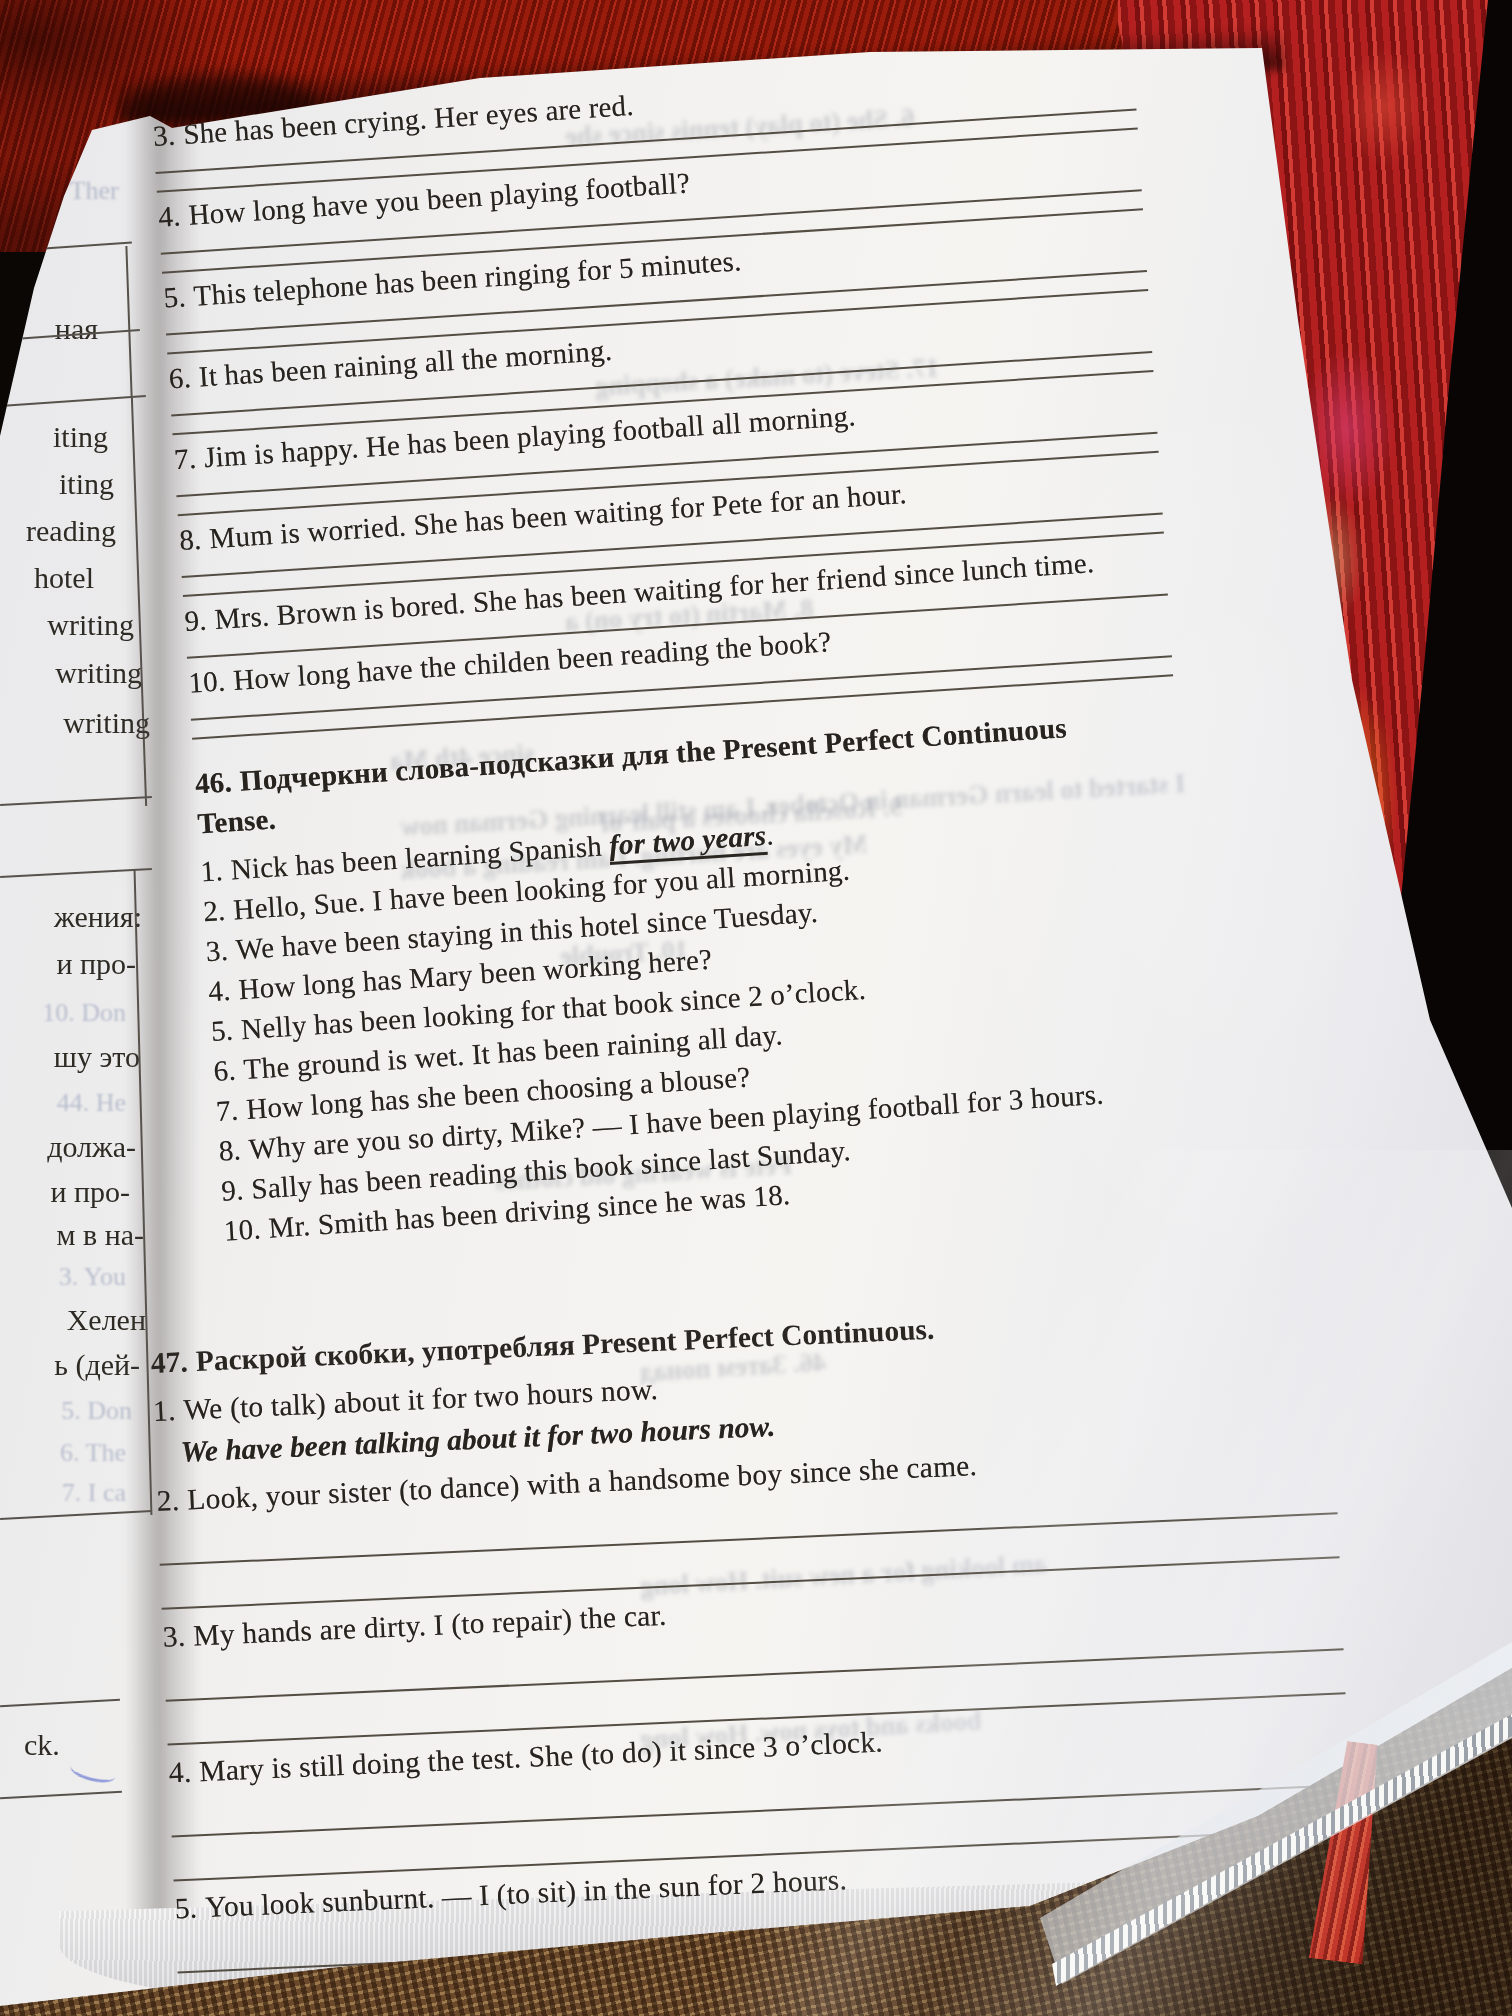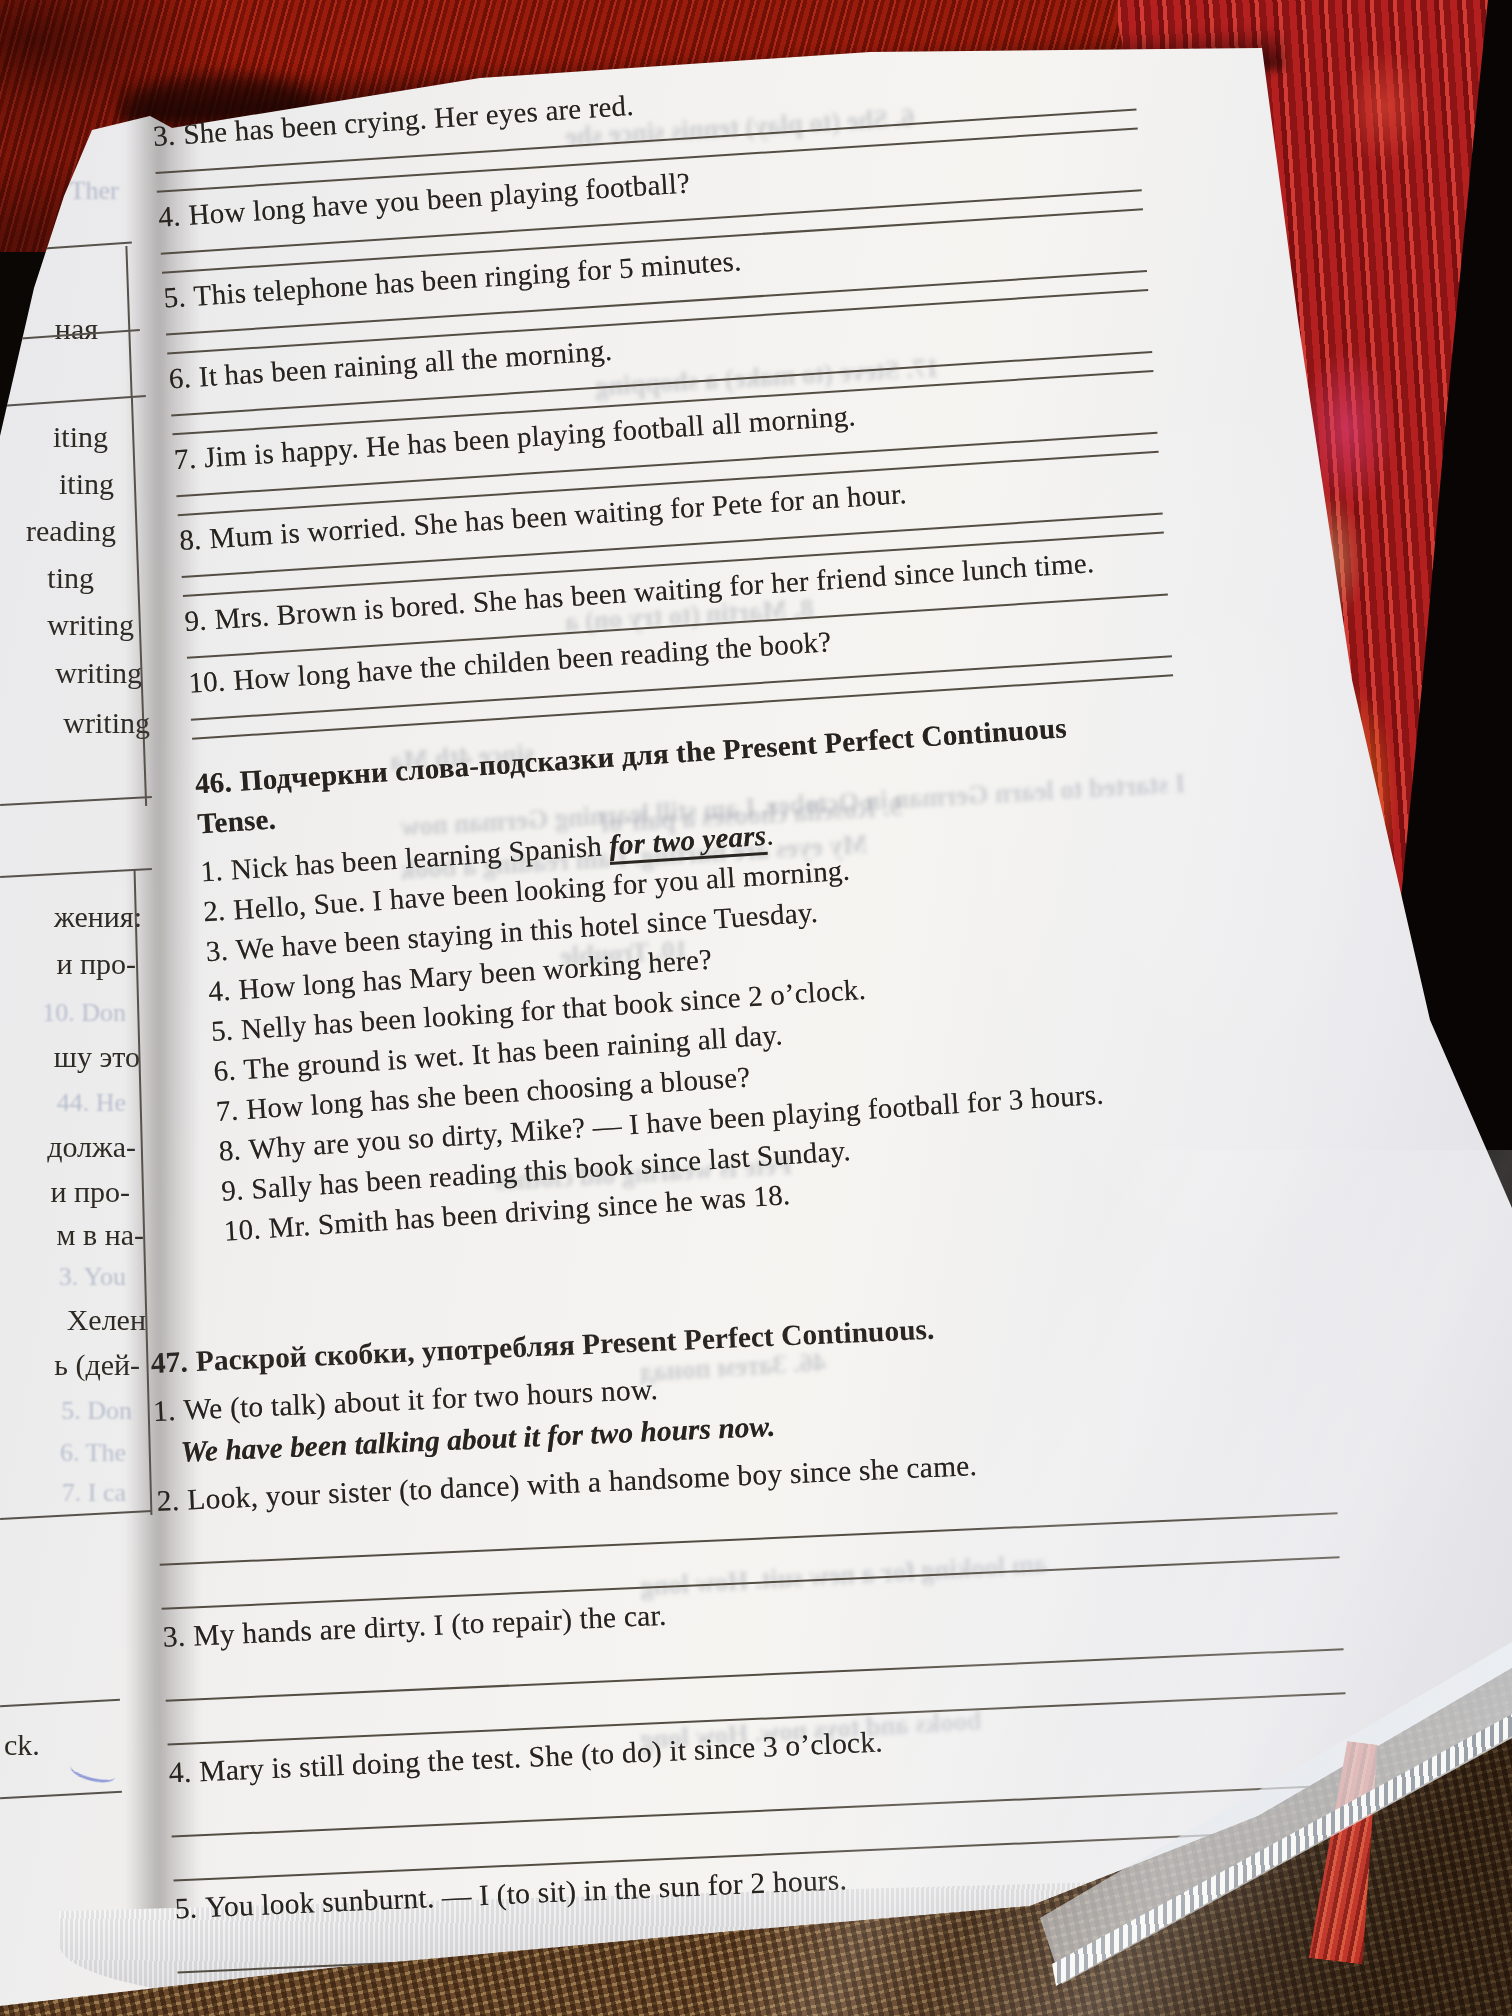--- a/index.html
+++ b/index.html
@@ -122,21 +122,21 @@
       <span class="ls-ghost" style="left:44px;top:176px">8. Ther</span>
       <div class="lh" style="left:0;top:246px;width:132px;transform:rotate(-4deg)"></div>
       <div class="lv" style="left:128px;top:246px;height:150px;transform:skewX(2deg)"></div>
       <span class="ls" style="right:58px;top:312px">ная</span>
       <div class="lh" style="left:0;top:334px;width:140px;transform:rotate(-4deg)"></div>
       <div class="lh" style="left:0;top:400px;width:146px;transform:rotate(-4deg)"></div>
       <div class="lv" style="left:138px;top:396px;height:410px;transform:skewX(2deg)"></div>
       <span class="ls" style="right:48px;top:420px">iting</span>
       <span class="ls" style="right:42px;top:467px">iting</span>
       <span class="ls" style="right:40px;top:514px">reading</span>
-      <span class="ls" style="right:62px;top:561px">ting</span>
+      <span class="ls" style="right:62px;top:561px">hotel</span>
       <span class="ls" style="right:22px;top:608px">writing</span>
       <span class="ls" style="right:14px;top:656px">writing</span>
       <span class="ls" style="right:6px;top:706px">writing</span>
       <div class="lh" style="left:0;top:800px;width:152px;transform:rotate(-3deg)"></div>
 
       <div class="lh" style="left:0;top:872px;width:152px;transform:rotate(-3deg)"></div>
       <div class="lv" style="left:142px;top:870px;height:645px;transform:skewX(1.5deg)"></div>
       <span class="ls" style="right:14px;top:900px">жения:</span>
       <span class="ls" style="right:20px;top:947px">и про-</span>
       <span class="ls-ghost" style="right:30px;top:998px">10. Don</span>
@@ -147,21 +147,21 @@
       <span class="ls" style="right:12px;top:1218px">м в на-</span>
       <span class="ls-ghost" style="right:30px;top:1262px">3. You</span>
       <span class="ls" style="right:10px;top:1303px">Хелен</span>
       <span class="ls" style="right:16px;top:1348px">ь (дей-</span>
       <span class="ls-ghost" style="right:24px;top:1396px">5. Don</span>
       <span class="ls-ghost" style="right:30px;top:1438px">6. The</span>
       <span class="ls-ghost" style="right:30px;top:1478px">7. I ca</span>
       <div class="lh" style="left:0;top:1514px;width:152px;transform:rotate(-3deg)"></div>
 
       <div class="lh" style="left:0;top:1702px;width:120px;transform:rotate(-3deg)"></div>
-      <span class="ls" style="left:4px;top:1728px">ck.</span>
+      <span class="ls" style="left:24px;top:1728px">ck.</span>
       <div class="lh" style="left:0;top:1794px;width:122px;transform:rotate(-3deg)"></div>
       <div class="blue-mark"></div>
     </div>
 
     <div class="gutter-shade"></div>
     <div class="pages-stack"></div>
 
     <span class="ghost g0">6. She (to play) tennis since she</span>
     <span class="ghost g1">17. Steve (to make) a shopping</span>
     <span class="ghost g2">8. Martin (to try on) a</span>

